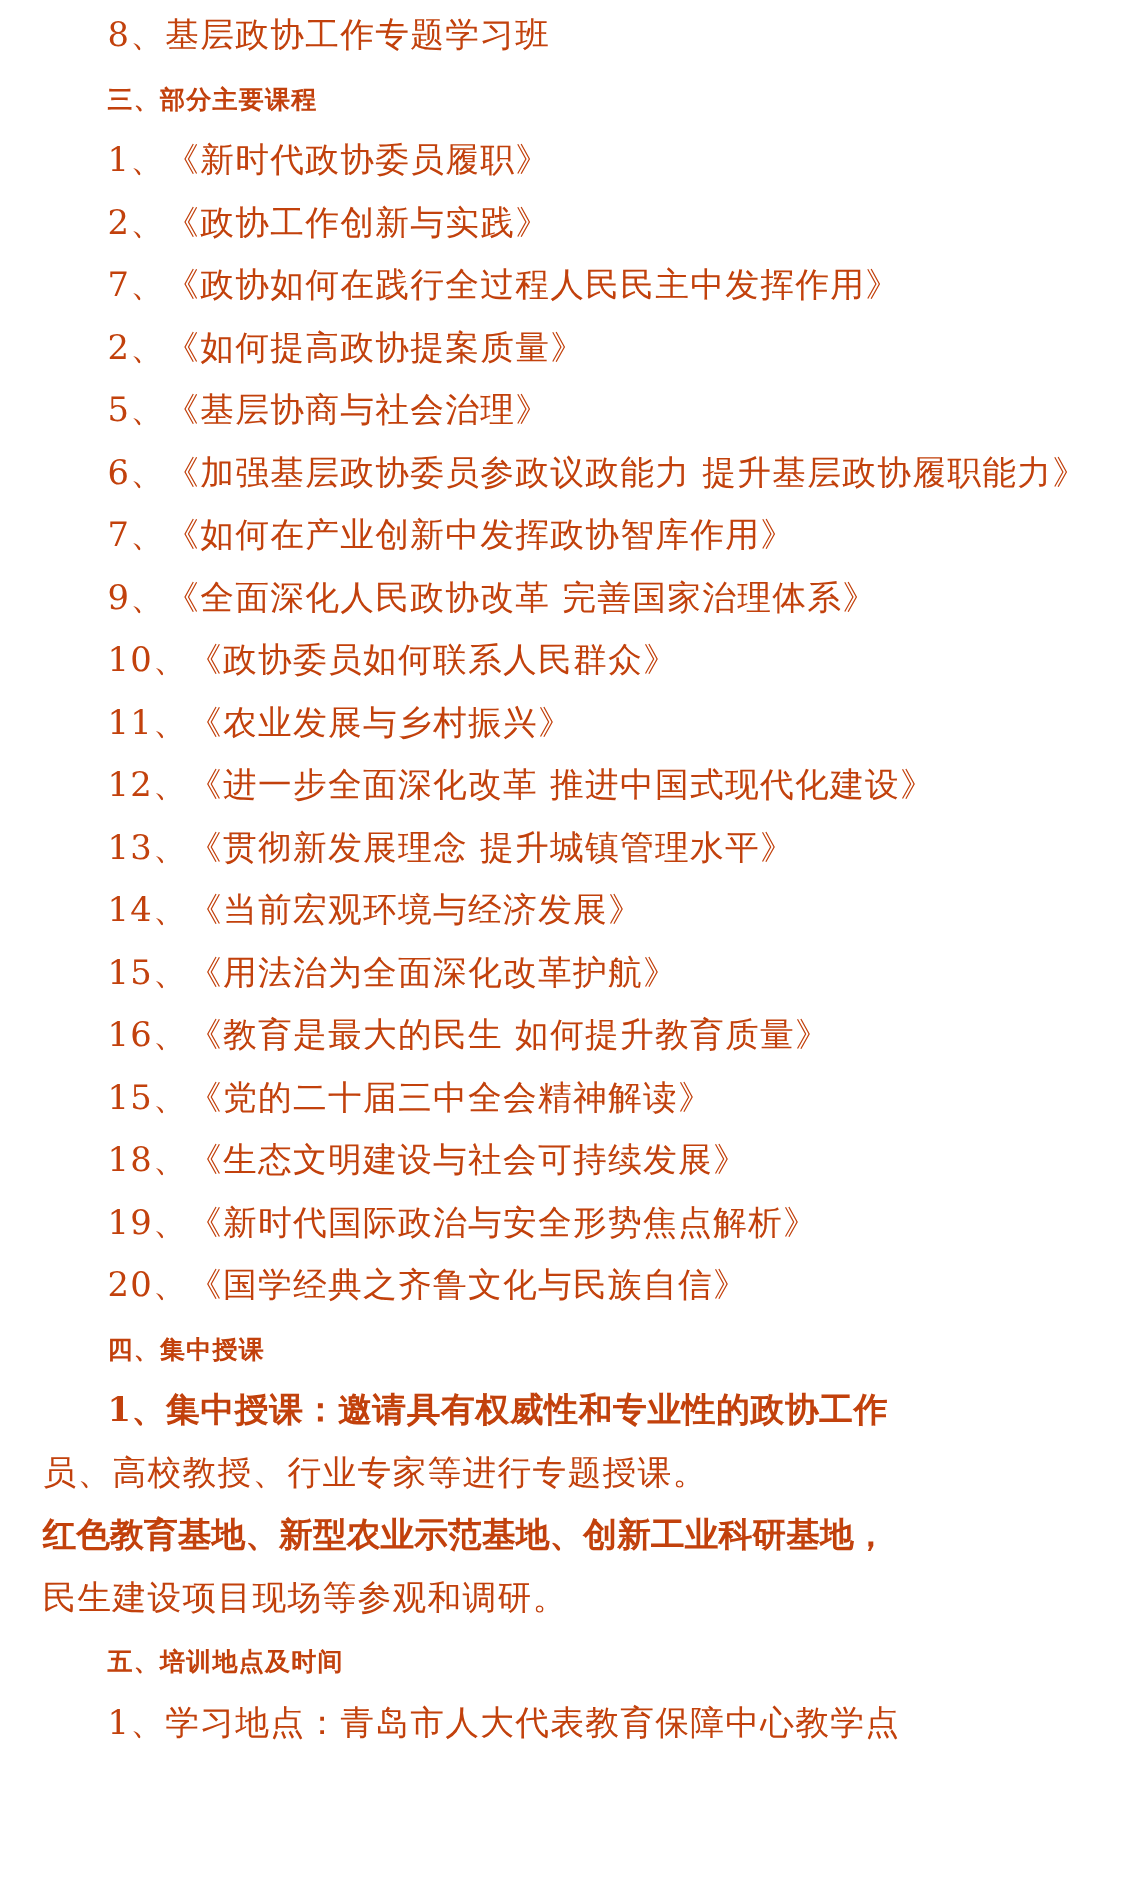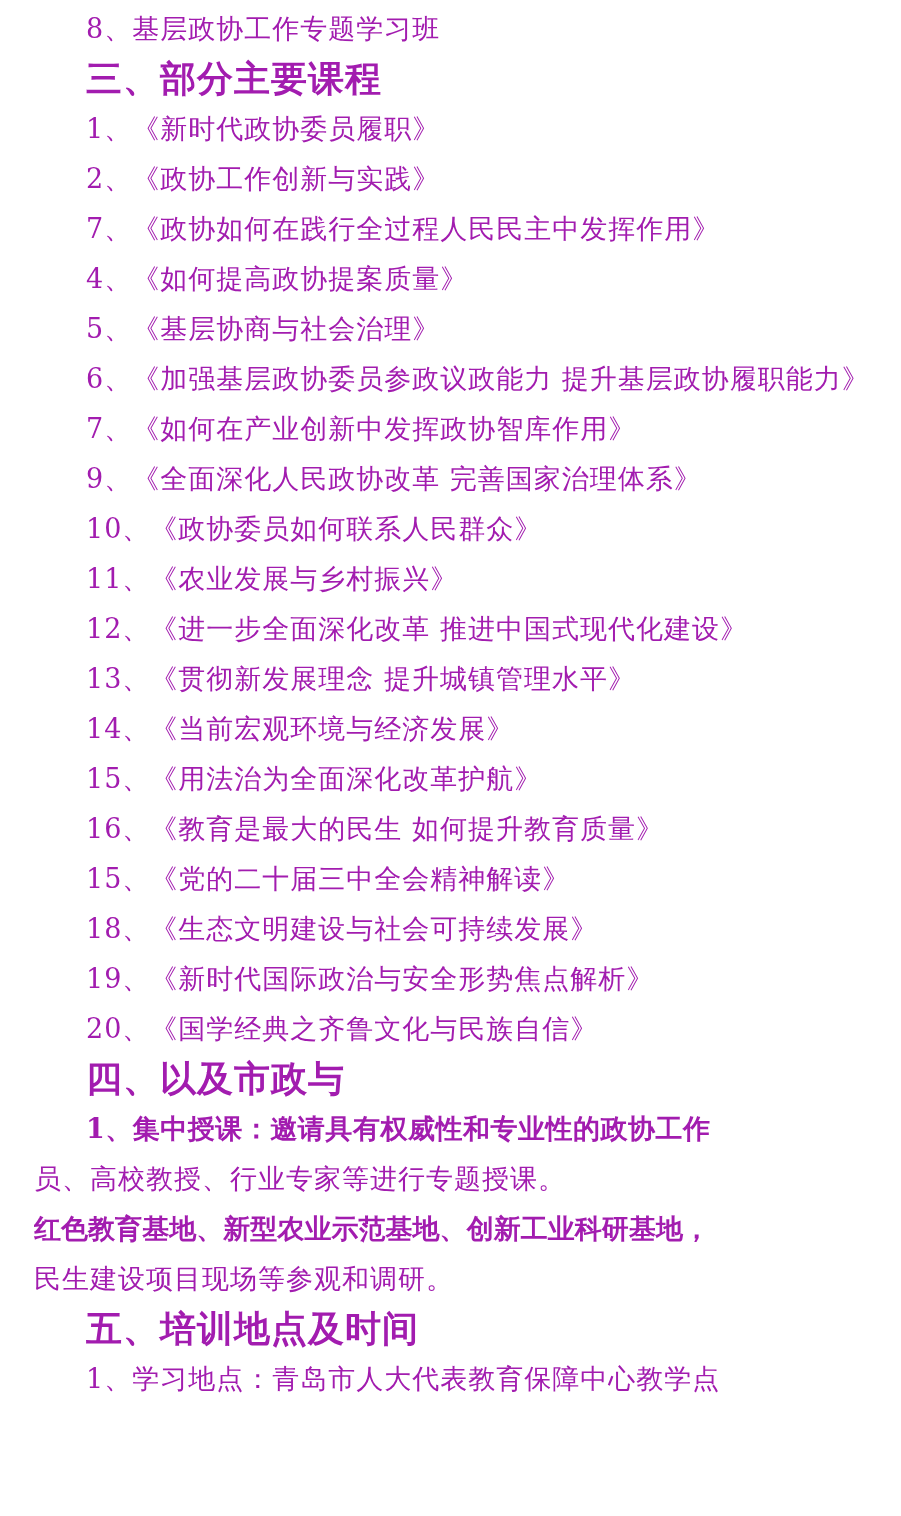--- a/index.html
+++ b/index.html
@@ -10,37 +10,37 @@
     width: 901px;
     height: 1516px;
     background: #ffffff;
     overflow: hidden;
   }
   .doc {
     box-sizing: border-box;
     width: 738px;
     height: 1516px;
     padding: 4px 28px 0 34px;
-    color: #a21caf;
+    color: #c2410c;
     font-family: "DejaVu Serif", "Liberation Serif", serif;
     font-size: 27px;
     letter-spacing: 1px;
   }
   .line {
     height: 50px;
     line-height: 50px;
     white-space: nowrap;
   }
   .indent {
     padding-left: 52px;
   }
   .heading {
     font-family: "DejaVu Sans", "Liberation Sans", sans-serif;
     font-weight: 700;
-    font-size: 36px;
+    font-size: 20px;
     letter-spacing: 1px;
   }
   .stretch {
     letter-spacing: 0;
     white-space: normal;
     text-align: justify;
     text-align-last: justify;
     overflow: hidden;
     height: 50px;
     font-weight: bold;
@@ -51,38 +51,38 @@
 
 <div class="doc">
 
   <div class="line indent">8、基层政协工作专题学习班</div>
 
   <div class="line indent heading">三、部分主要课程</div>
 
   <div class="line indent">1、《新时代政协委员履职》</div>
   <div class="line indent">2、《政协工作创新与实践》</div>
   <div class="line indent">7、《政协如何在践行全过程人民民主中发挥作用》</div>
-  <div class="line indent">4、《如何提高政协提案质量》</div>
+  <div class="line indent">2、《如何提高政协提案质量》</div>
   <div class="line indent">5、《基层协商与社会治理》</div>
   <div class="line indent">6、《加强基层政协委员参政议政能力 提升基层政协履职能力》</div>
   <div class="line indent">7、《如何在产业创新中发挥政协智库作用》</div>
   <div class="line indent">9、《全面深化人民政协改革 完善国家治理体系》</div>
   <div class="line indent">10、《政协委员如何联系人民群众》</div>
   <div class="line indent">11、《农业发展与乡村振兴》</div>
   <div class="line indent">12、《进一步全面深化改革 推进中国式现代化建设》</div>
   <div class="line indent">13、《贯彻新发展理念 提升城镇管理水平》</div>
   <div class="line indent">14、《当前宏观环境与经济发展》</div>
   <div class="line indent">15、《用法治为全面深化改革护航》</div>
   <div class="line indent">16、《教育是最大的民生 如何提升教育质量》</div>
   <div class="line indent">15、《党的二十届三中全会精神解读》</div>
   <div class="line indent">18、《生态文明建设与社会可持续发展》</div>
   <div class="line indent">19、《新时代国际政治与安全形势焦点解析》</div>
   <div class="line indent">20、《国学经典之齐鲁文化与民族自信》</div>
 
-  <div class="line indent heading">四、以及市政与</div>
+  <div class="line indent heading">四、集中授课</div>
 
   <div class="line indent stretch">1、集中授课：邀请具有权威性和专业性的政协工作者、政协委</div>
   <div class="line">员、高校教授、行业专家等进行专题授课。</div>
 
   <div class="line stretch">红色教育基地、新型农业示范基地、创新工业科研基地，以及市政与</div>
   <div class="line">民生建设项目现场等参观和调研。</div>
 
   <div class="line indent heading">五、培训地点及时间</div>
 
   <div class="line indent">1、学习地点：青岛市人大代表教育保障中心教学点</div>

